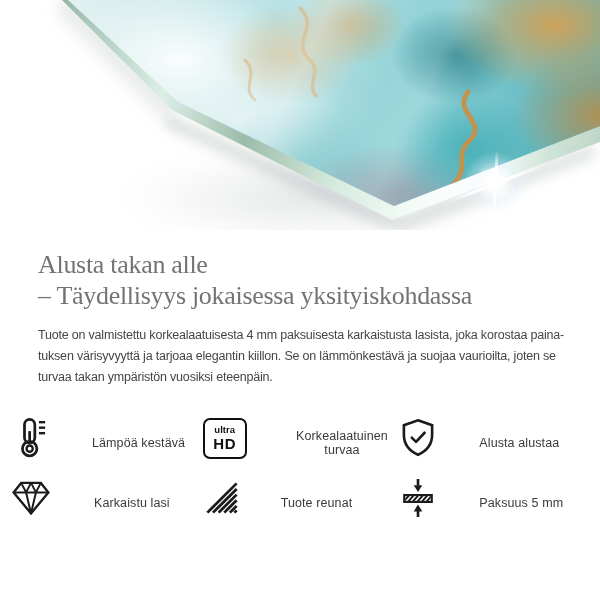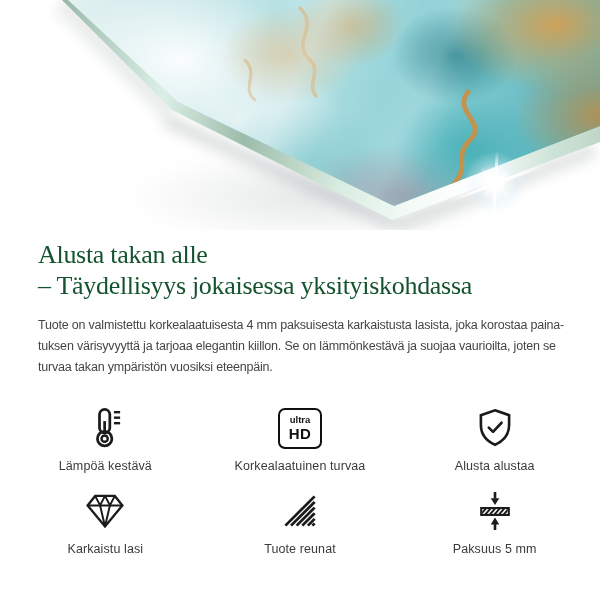--- a/index.html
+++ b/index.html
@@ -47,31 +47,31 @@
     background:radial-gradient(circle,rgba(255,255,255,1) 0%,rgba(255,255,255,.85) 18%,rgba(225,242,252,.35) 45%,rgba(255,255,255,0) 70%);}
   .ray{position:absolute;background:linear-gradient(to right,rgba(255,255,255,0),#fff 30%,#fff 70%,rgba(255,255,255,0));filter:blur(.5px);}
   .ray-h{left:445px;top:182px;width:102px;height:2.5px;transform:rotate(-21deg);}
   .ray-v{left:494px;top:151px;width:2.5px;height:66px;
     background:linear-gradient(to bottom,rgba(255,255,255,0),#fff 30%,#fff 70%,rgba(255,255,255,0));transform:rotate(3deg);}
   .ray-d1{left:475px;top:182px;width:42px;height:1.6px;transform:rotate(45deg);opacity:.75;}
   .ray-d2{left:475px;top:182px;width:42px;height:1.6px;transform:rotate(-45deg);opacity:.75;}
   .core{position:absolute;left:491px;top:179px;width:9px;height:9px;border-radius:50%;background:#fff;filter:blur(1px);}
 
   
-  .heading{margin:9px 0 0 38px;font-family:"Liberation Serif","DejaVu Serif",serif;
-    font-weight:400;font-size:26px;line-height:31px;color:#14532d;letter-spacing:-0.3px;}
+  .heading{margin:19px 0 0 38px;font-family:"Liberation Serif","DejaVu Serif",serif;
+    font-weight:400;font-size:26px;line-height:31px;color:#737373;letter-spacing:-0.3px;}
   .heading span{display:block;}
   .body-text{margin:14px 0 8px 38px;font-size:12.5px;line-height:21px;color:#454545;letter-spacing:-0.2px;}
   .body-text span{display:block;white-space:nowrap;}
 
   
   .features{display:grid;grid-template-columns:repeat(3,1fr);row-gap:16px;margin:28px 8px 0;}
-  .feature{display:flex;flex-direction:column;align-items:center;}
+  .feature{display:flex;flex-direction:row;align-items:center;}
   .icon-box{height:44px;display:flex;align-items:center;justify-content:center;}
-  .feature .label{margin-top:9px;font-size:12.5px;color:#3a3a3a;letter-spacing:.1px;text-align:left;}
+  .feature .label{margin-top:9px;font-size:12.5px;color:#3a3a3a;letter-spacing:.1px;text-align:center;margin-left:40px;}
   .feature svg{stroke:#1b1b1b;fill:none;}
   .uhd-box{width:40px;height:37px;border:2.5px solid #101010;border-radius:7px;
     display:flex;flex-direction:column;align-items:center;justify-content:center;color:#101010;}
   .uhd-top{font-size:9.5px;font-weight:700;line-height:1;margin-bottom:1px;}
   .uhd-hd{font-size:15px;font-weight:700;line-height:1;letter-spacing:.5px;}
 </style>
 </head>
 <body>
 
 <div class="page">

